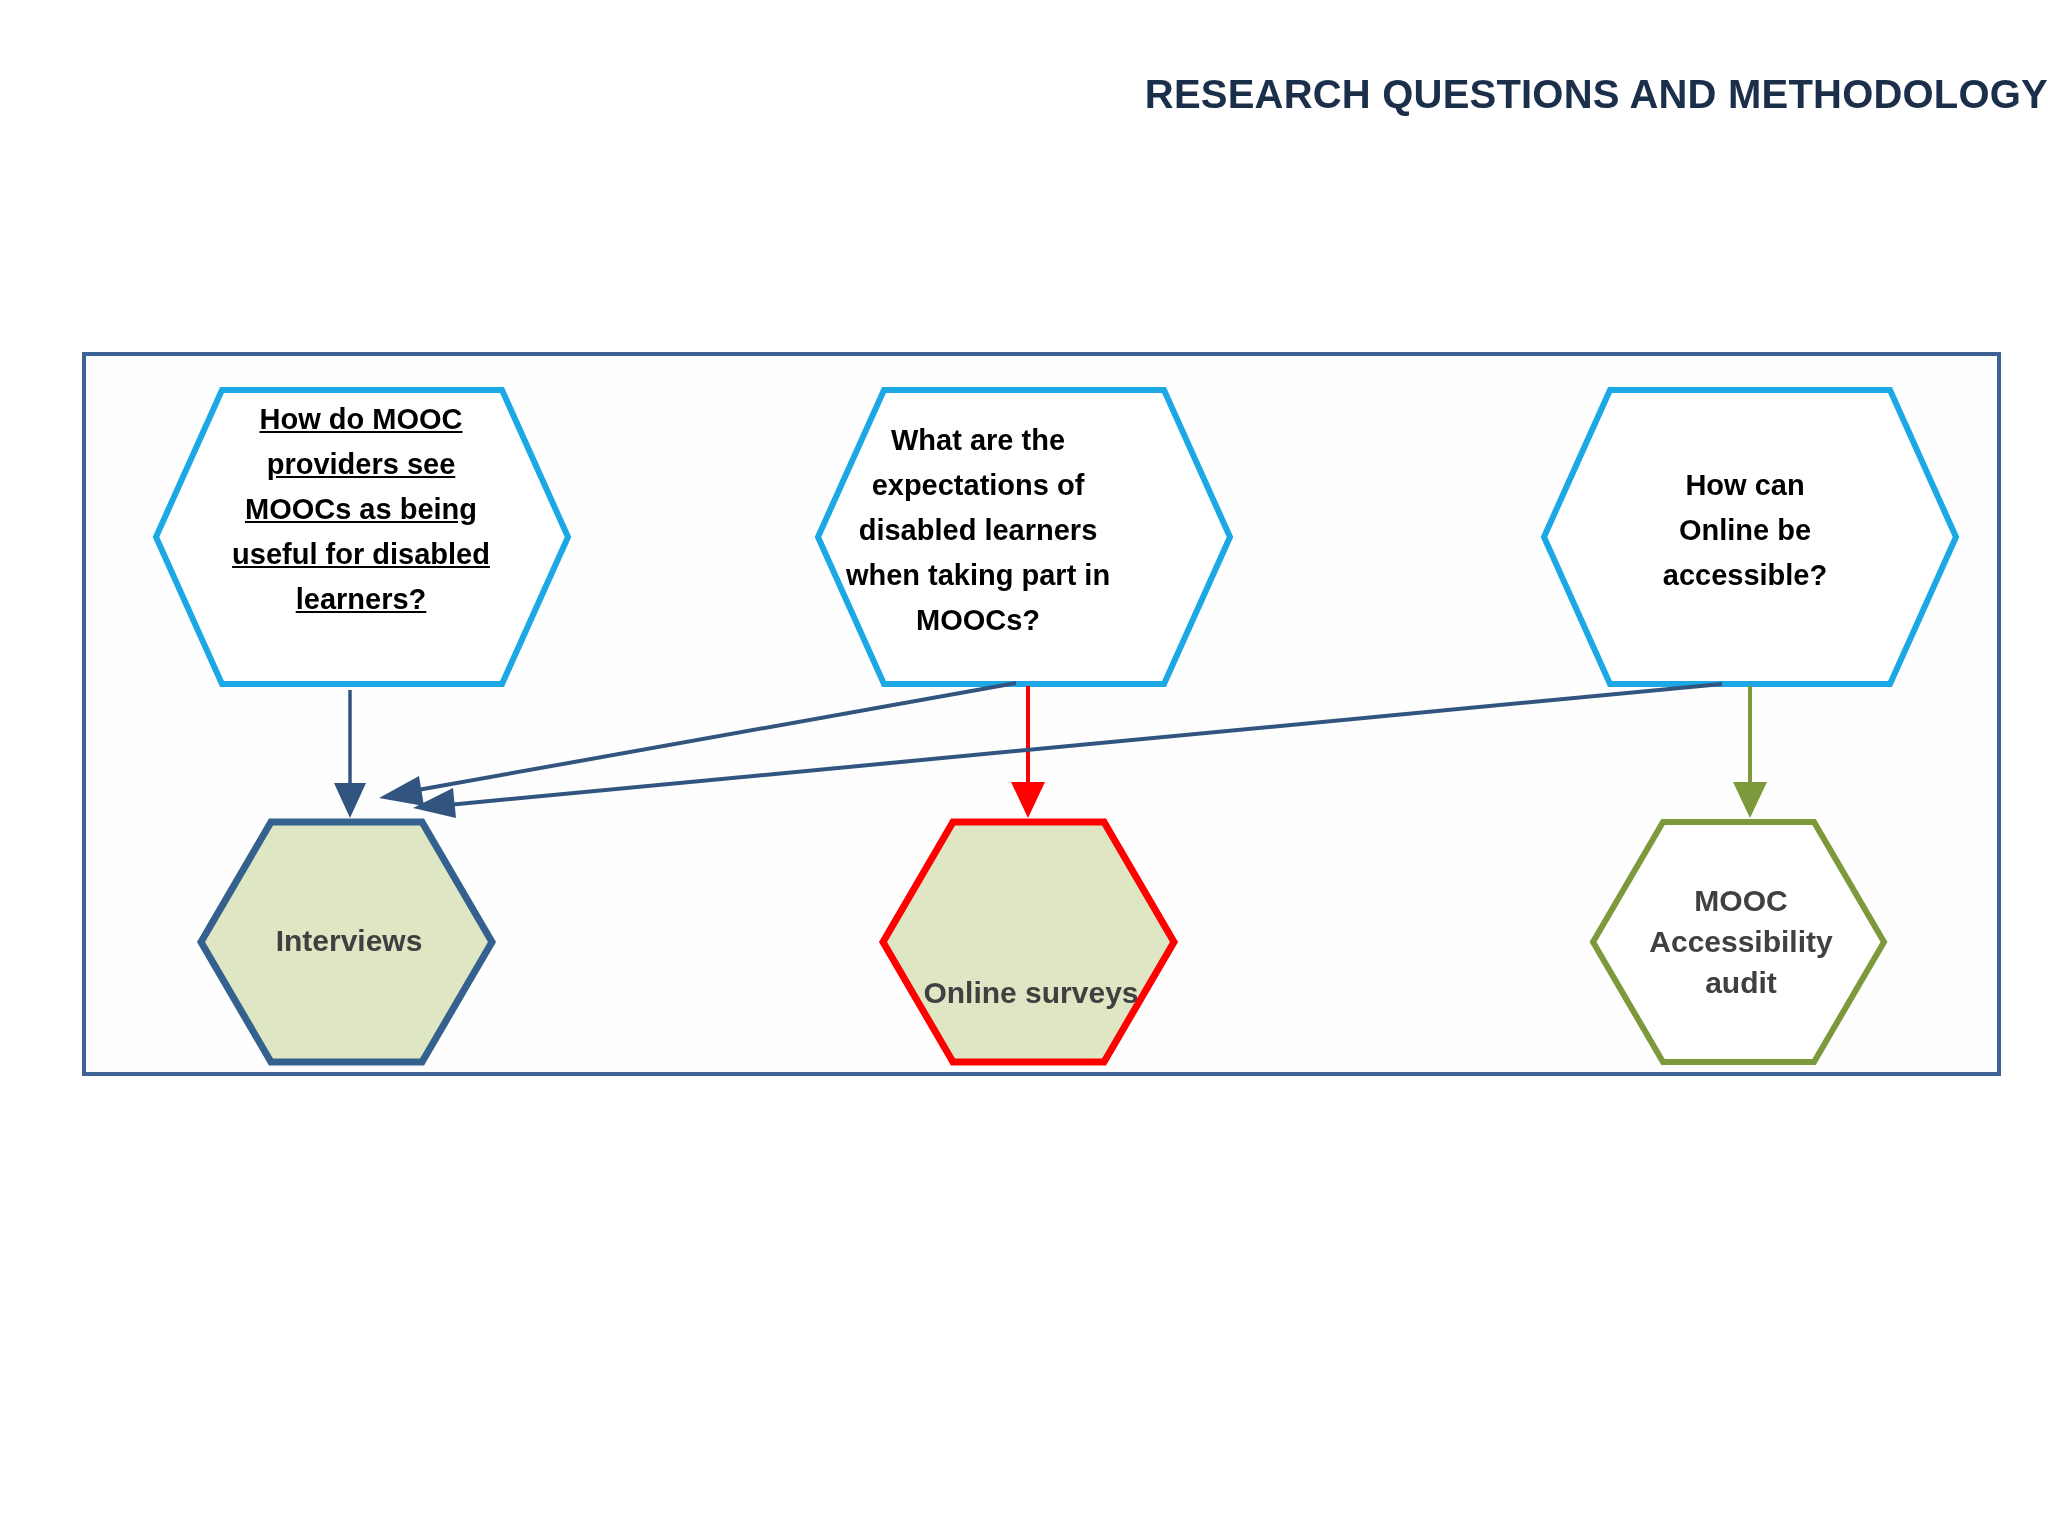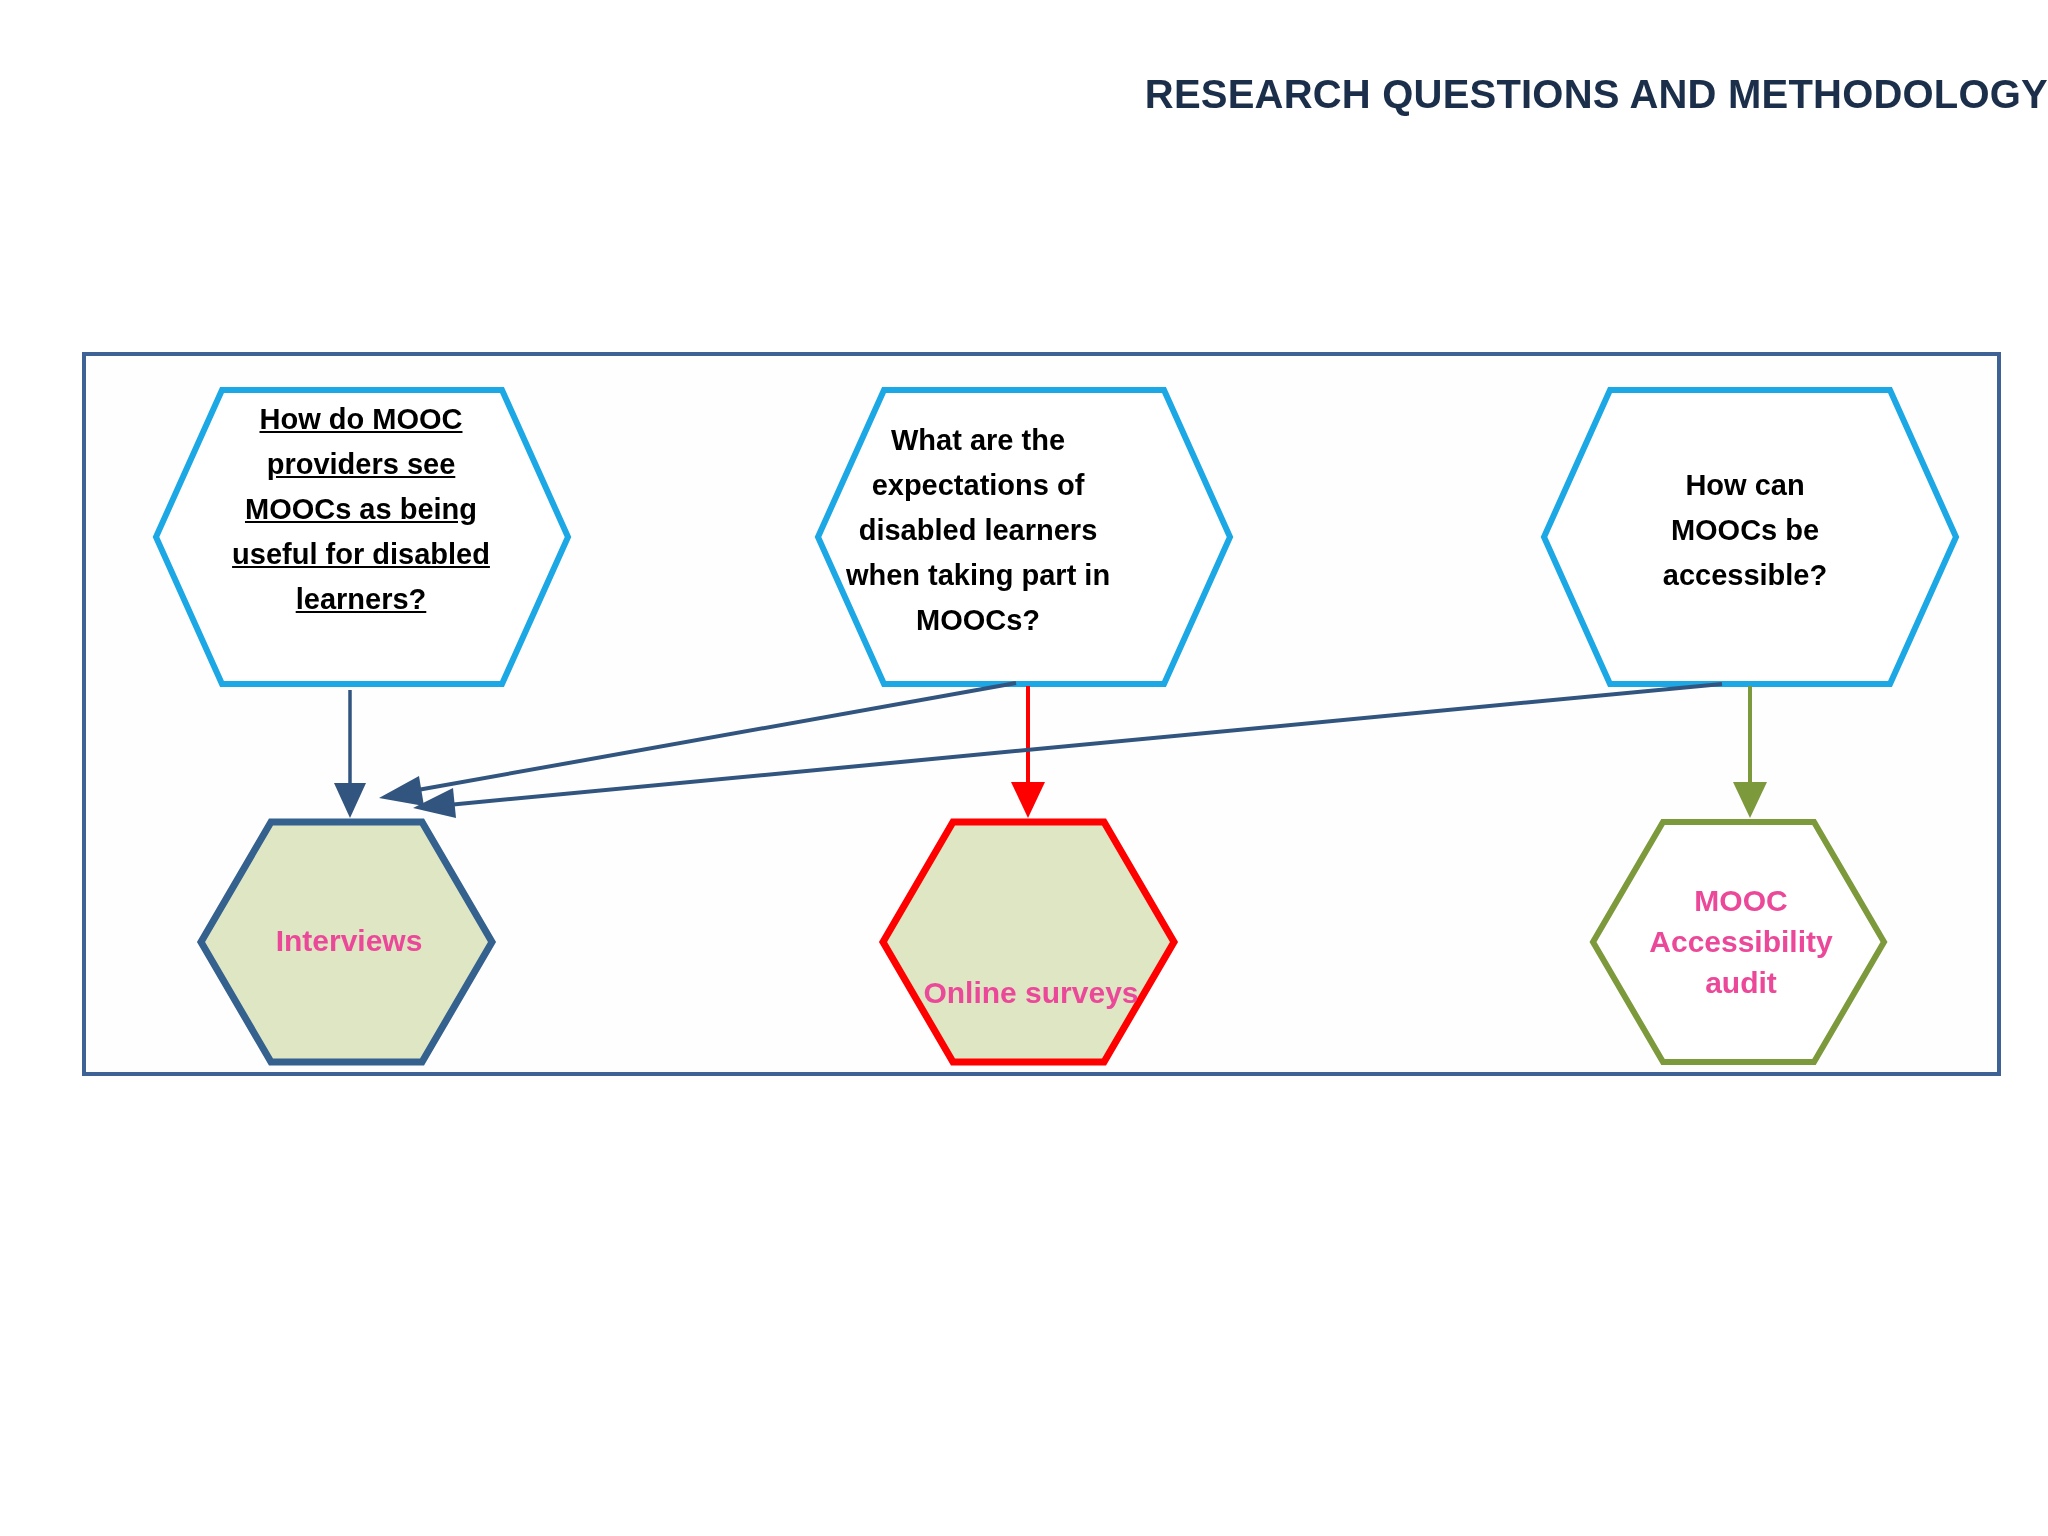--- a/index.html
+++ b/index.html
@@ -79,21 +79,21 @@
     font-weight: bold;
     font-size: 29px;
     line-height: 45px;
     color: #000000;
   }
   .m-label {
     font-family: "Liberation Sans", sans-serif;
     font-weight: bold;
     font-size: 30px;
     line-height: 41px;
-    color: #ec4899;
+    color: #404040;
   }
 
   
   #label-q1 { left: 175px; top: 397px; width: 372px; text-decoration: underline; }
   #label-q2 { left: 792px; top: 418px; width: 372px; }
   #label-q3 { left: 1565px; top: 463px; width: 360px; }
 
   #label-m1 { left: 208px; top: 920px; width: 282px; }
   #label-m2 { left: 890px; top: 972px; width: 282px; }
   #label-m3 { left: 1600px; top: 880px; width: 282px; }
@@ -151,21 +151,21 @@
 useful for disabled
 learners?</div>
 
 <div class="node-label q-label" id="label-q2">What are the
 expectations of
 disabled learners
 when taking part in
 MOOCs?</div>
 
 <div class="node-label q-label" id="label-q3">How can
-MOOCs be
+Online be
 accessible?</div>
 
 <div class="node-label m-label" id="label-m1">Interviews</div>
 
 <div class="node-label m-label" id="label-m2">Online surveys</div>
 
 <div class="node-label m-label" id="label-m3">MOOC
 Accessibility
 audit</div>
 

